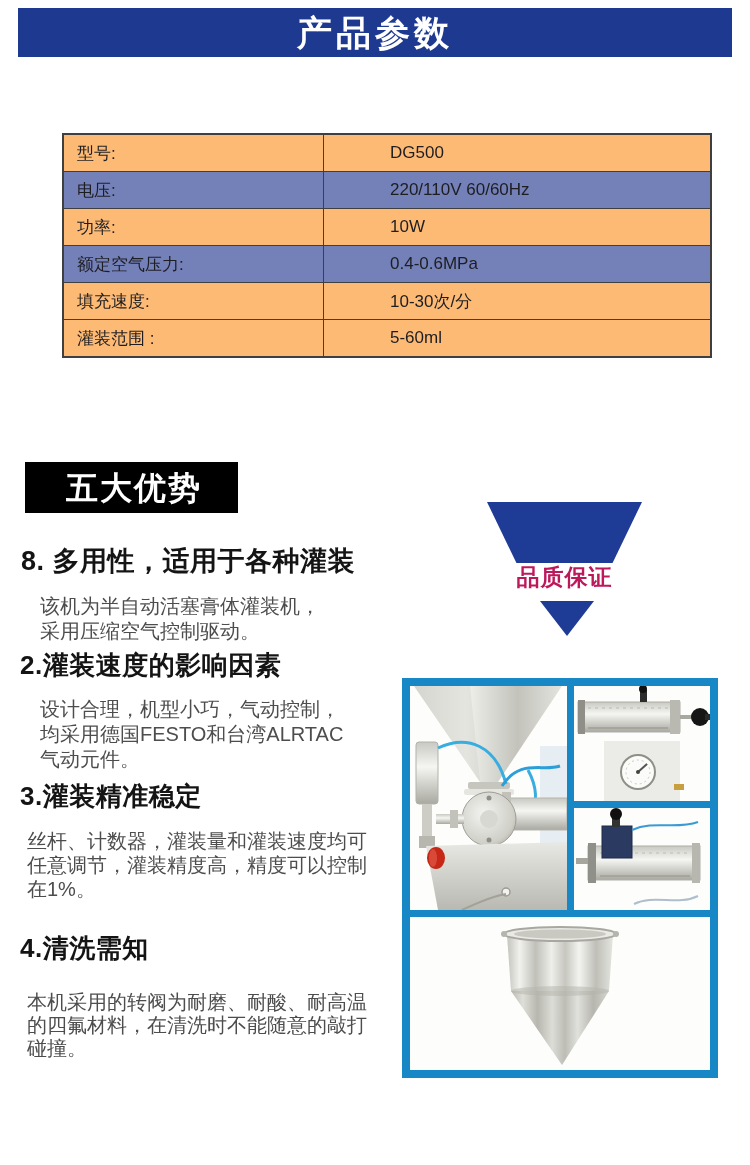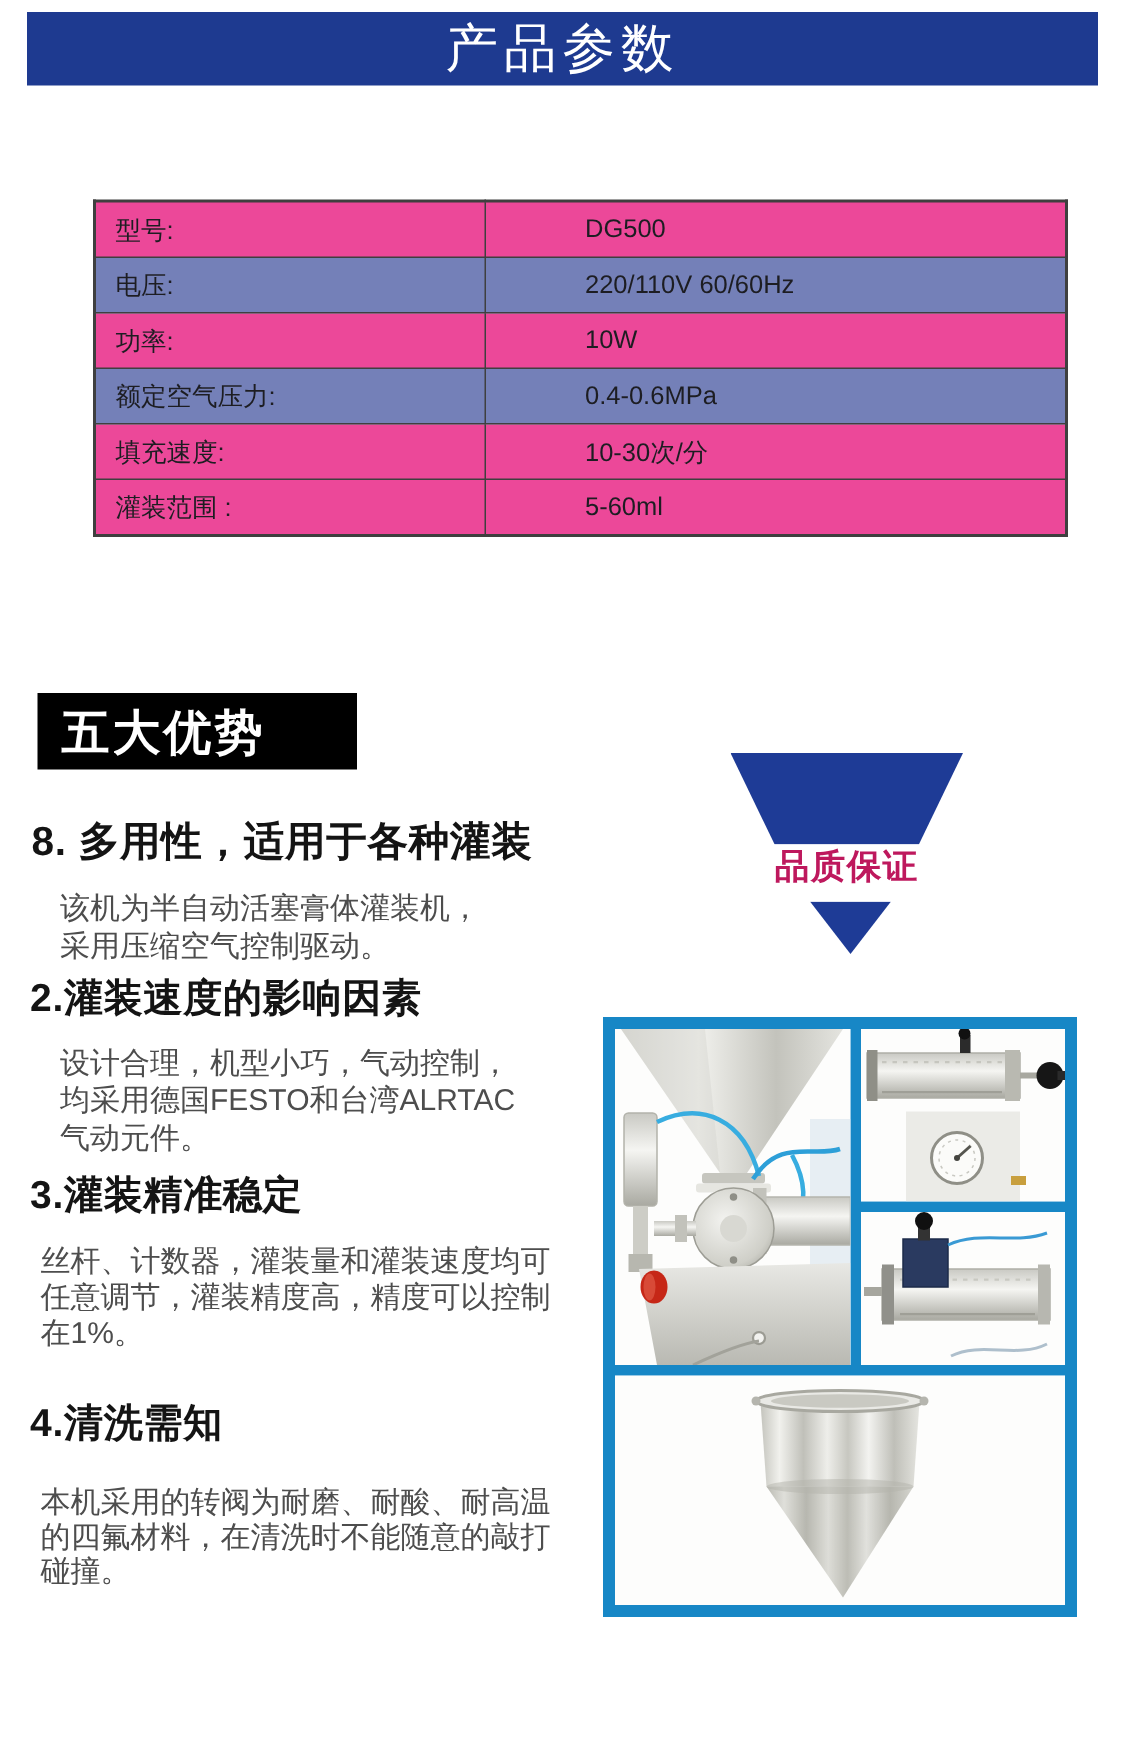--- a/index.html
+++ b/index.html
@@ -6,42 +6,42 @@
   .page{
     position:relative;width:750px;height:1165px;margin:0 auto;background:#ffffff;
     font-family:"Liberation Sans","DejaVu Sans",sans-serif;overflow:hidden;
   }
   
   .header-bar{
     position:absolute;left:18px;top:8px;width:714px;height:49px;
     background:#1e3a90;display:flex;align-items:center;justify-content:center;
   }
   .header-bar .title{
-    color:#ffffff;font-size:35px;font-weight:400;letter-spacing:4px;line-height:1;
+    color:#ffffff;font-size:35px;font-weight:700;letter-spacing:4px;line-height:1;
   }
   
   .spec-table{
     position:absolute;left:62px;top:133px;width:650px;
     border-collapse:collapse;table-layout:fixed;
     border:2px solid #3f3f3f;font-size:17px;color:#1d1d22;
   }
   .spec-table td{
     border:1px solid #3f3f3f;height:36px;vertical-align:middle;
-    background:#ec4899;padding:0;
+    background:#fdba74;padding:0;
   }
   .spec-table td.lbl{width:246px;padding-left:13px;}
   .spec-table td.val{padding-left:66px;}
   .spec-table tr.alt td{background:#7480b8;}
   
   .adv-banner{
     position:absolute;left:25px;top:462px;width:213px;height:51px;background:#000000;
     display:flex;align-items:center;
   }
   .adv-banner .banner-text{
-    color:#ffffff;font-size:32px;font-weight:600;letter-spacing:2px;padding-left:16px;line-height:1;
+    color:#ffffff;font-size:32px;font-weight:600;letter-spacing:2px;padding-left:41px;line-height:1;
   }
   
   .funnel-top{
     position:absolute;left:487px;top:502px;width:155px;height:61px;background:#1e3b96;
     clip-path:polygon(0 0,100% 0,81% 100%,19% 100%);
   }
   .funnel-label{
     position:absolute;left:487px;top:566px;width:155px;text-align:center;
     color:#be185d;font-size:23px;font-weight:600;letter-spacing:1px;line-height:1;
   }

